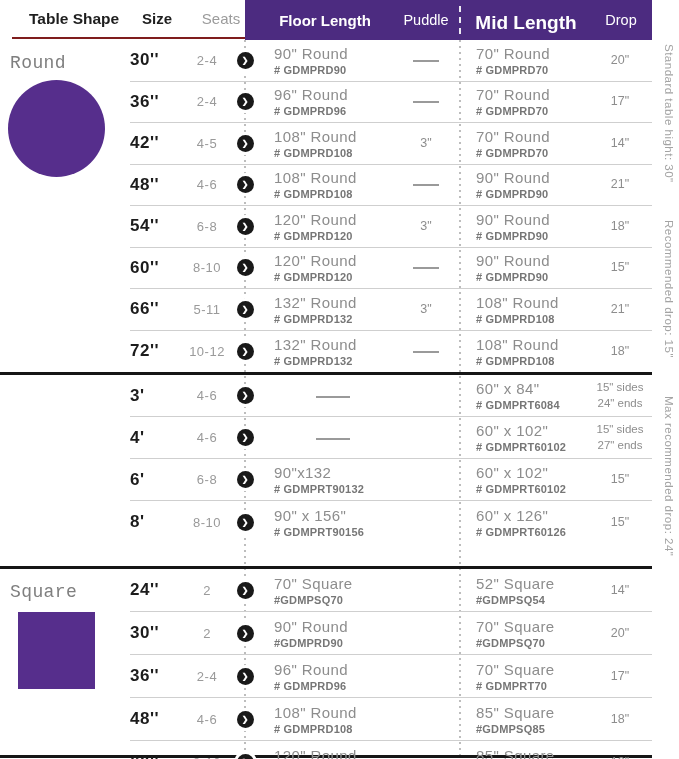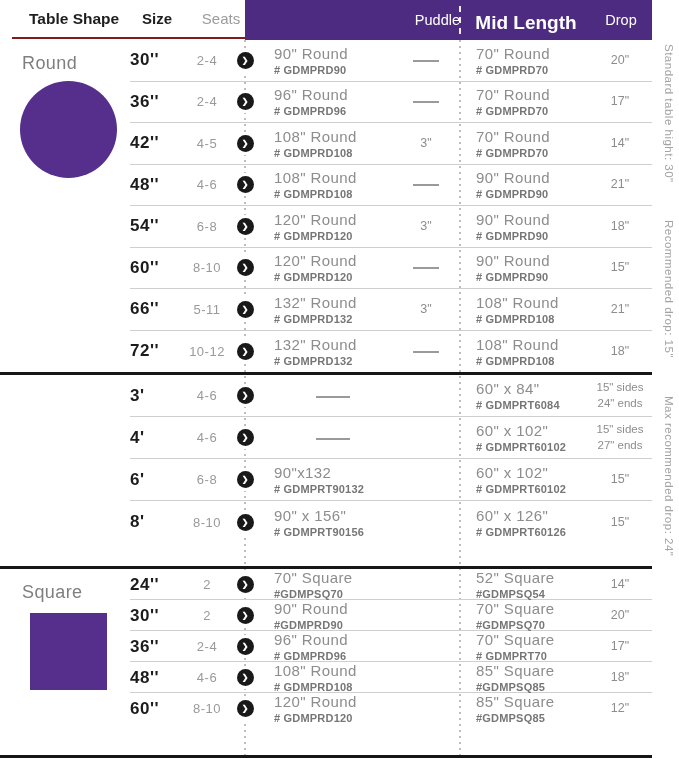--- a/index.html
+++ b/index.html
@@ -7,50 +7,50 @@
   .page { position:relative; width:679px; height:759px; overflow:hidden; background:#fff; }
 
   
   .hdr { position:absolute; top:0; left:0; width:652px; height:40px; }
   .hdr-white { position:absolute; left:12px; top:0; width:245px; height:39px; border-bottom:2px solid #7f1d1d; }
   .h-shape { position:absolute; left:17px; top:10px; font-size:15.5px; font-weight:bold; color:#1e1e1e; }
   .h-size  { position:absolute; left:130px; width:52px; top:10px; text-align:left; font-size:15px; font-weight:bold; color:#1e1e1e; }
   .h-seats { position:absolute; left:182px; width:54px; top:10px; text-align:center; font-size:15px; color:#9b9b9b; }
   .hdr-purple { position:absolute; left:245px; top:0; width:407px; height:40px; background:#4c2b80; color:#fff; }
   .h-floor { position:absolute; left:13px; width:134px; top:12px; text-align:center; font-size:15px; font-weight:bold; }
-  .h-puddle{ position:absolute; left:147px; width:68px; top:12px; text-align:right; font-size:14.5px; }
+  .h-puddle{ position:absolute; left:147px; width:68px; top:12px; text-align:center; font-size:14.5px; }
   .h-mid   { position:absolute; left:217px; width:128px; top:12px; text-align:center; font-size:19px; font-weight:bold; }
   .h-drop  { position:absolute; left:345px; width:62px; top:12px; text-align:center; font-size:14.5px; }
   .h-divider { position:absolute; left:214px; top:6px; bottom:6px; width:0; border-left:2px dashed rgba(255,255,255,.9); }
 
   
   .tbl-body { position:absolute; top:40px; left:0; width:652px; }
   .dotline { position:absolute; top:0; bottom:0; width:2px;
              background:repeating-linear-gradient(to bottom,#bdbdbd 0 2px,transparent 2px 6px); z-index:0; }
   .dot1 { left:244px; } .dot2 { left:459px; }
 
   .sec { position:relative; width:652px; }
   .sec-round  { height:332px; }
   .sec-rect   { height:171px; border-top:3px solid #161616; }
   .sec-square { height:212px; border-top:3px solid #161616;margin-top:23px; }
   .bottom-rule { position:absolute; left:0; top:755px; width:652px; height:3px; background:#161616; }
 
-  .sec-side { position:absolute; left:12px; top:0; width:130px; }
+  .sec-side { position:absolute; left:0; top:0; width:130px;font-family:Liberation Mono, monospace; }
   .sec-label { margin:13px 0 0 10px; font-size:18px; color:#7f7f7f; letter-spacing:.4px; }
   .shape { background:#562e8c; }
   .shape-circle { width:97px; height:97px; border-radius:50%; margin:7px 0 0 8px; }
   .shape-rect   { width:95px; height:50px; margin:9px 0 0 8px; }
   .shape-square { width:77px; height:77px; margin:10px 0 0 18px; }
   .sec-caption { margin:9px 0 0 10px; font-size:12px; color:#a8a8a8; width:85px; line-height:1.35; letter-spacing:.2px; }
 
   .rows { margin-left:130px; position:relative; z-index:1; }
   .row { display:grid; grid-template-columns:52px 50px 26px 134px 68px 128px 64px; align-items:center; }
   .sec-round  .row { height:41.5px; }
   .sec-rect   .row { height:42px; }
-  .sec-square .row { height:31px; }
+  .sec-square .row { height:43px; }
   .row:not(:last-child) { border-bottom:1px solid #cfcfcf; }
 
   .c.size  { font-size:17px; font-weight:bold; color:#1c1c1c; letter-spacing:.5px; }
   .c.seats { text-align:center; font-size:13px; color:#9a9a9a; letter-spacing:.5px; }
   .c.arrowc { display:flex; justify-content:center; }
   .arr { width:17px; height:17px; border-radius:50%; background:#191919; color:#fff; font-size:8px; font-weight:bold;
          display:flex; align-items:center; justify-content:center; box-shadow:0 0 0 3px #fff; }
   .c.floor,.c.mid { padding-left:16px; }
   .l1 { font-size:15px; color:#8d8d8d; letter-spacing:.4px; }
   .l2 { font-size:11px; color:#767676; font-weight:bold; letter-spacing:.2px; margin-top:2px; }
@@ -71,20 +71,21 @@
 
 <div class="page">
 
   <div class="hdr">
     <div class="hdr-white">
       <span class="h-shape">Table Shape</span>
       <span class="h-size">Size</span>
       <span class="h-seats">Seats</span>
     </div>
     <div class="hdr-purple">
+      <span class="h-floor">Floor Length</span>
       <span class="h-puddle">Puddle</span>
       <span class="h-divider"></span>
       <span class="h-mid">Mid Length</span>
       <span class="h-drop">Drop</span>
     </div>
   </div>
 
   <div class="tbl-body">
     <div class="dotline dot1"></div>
     <div class="dotline dot2"></div>

